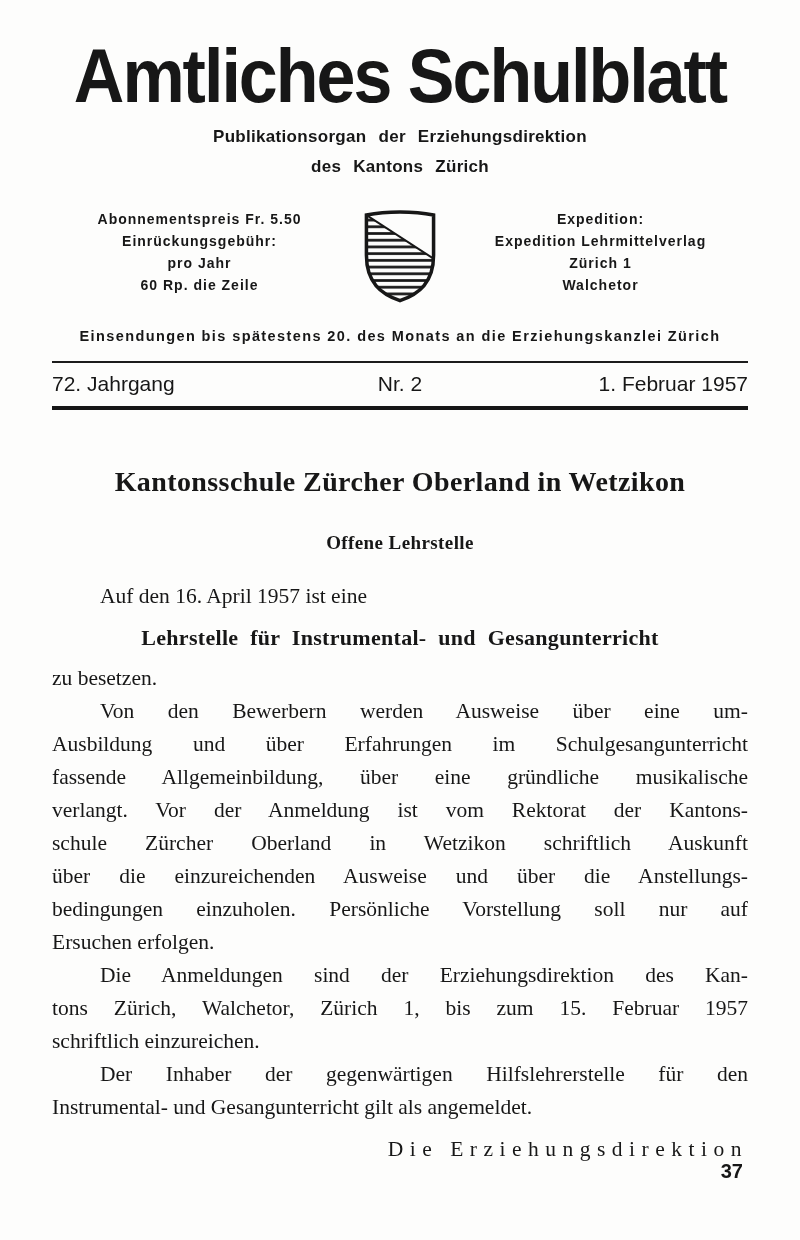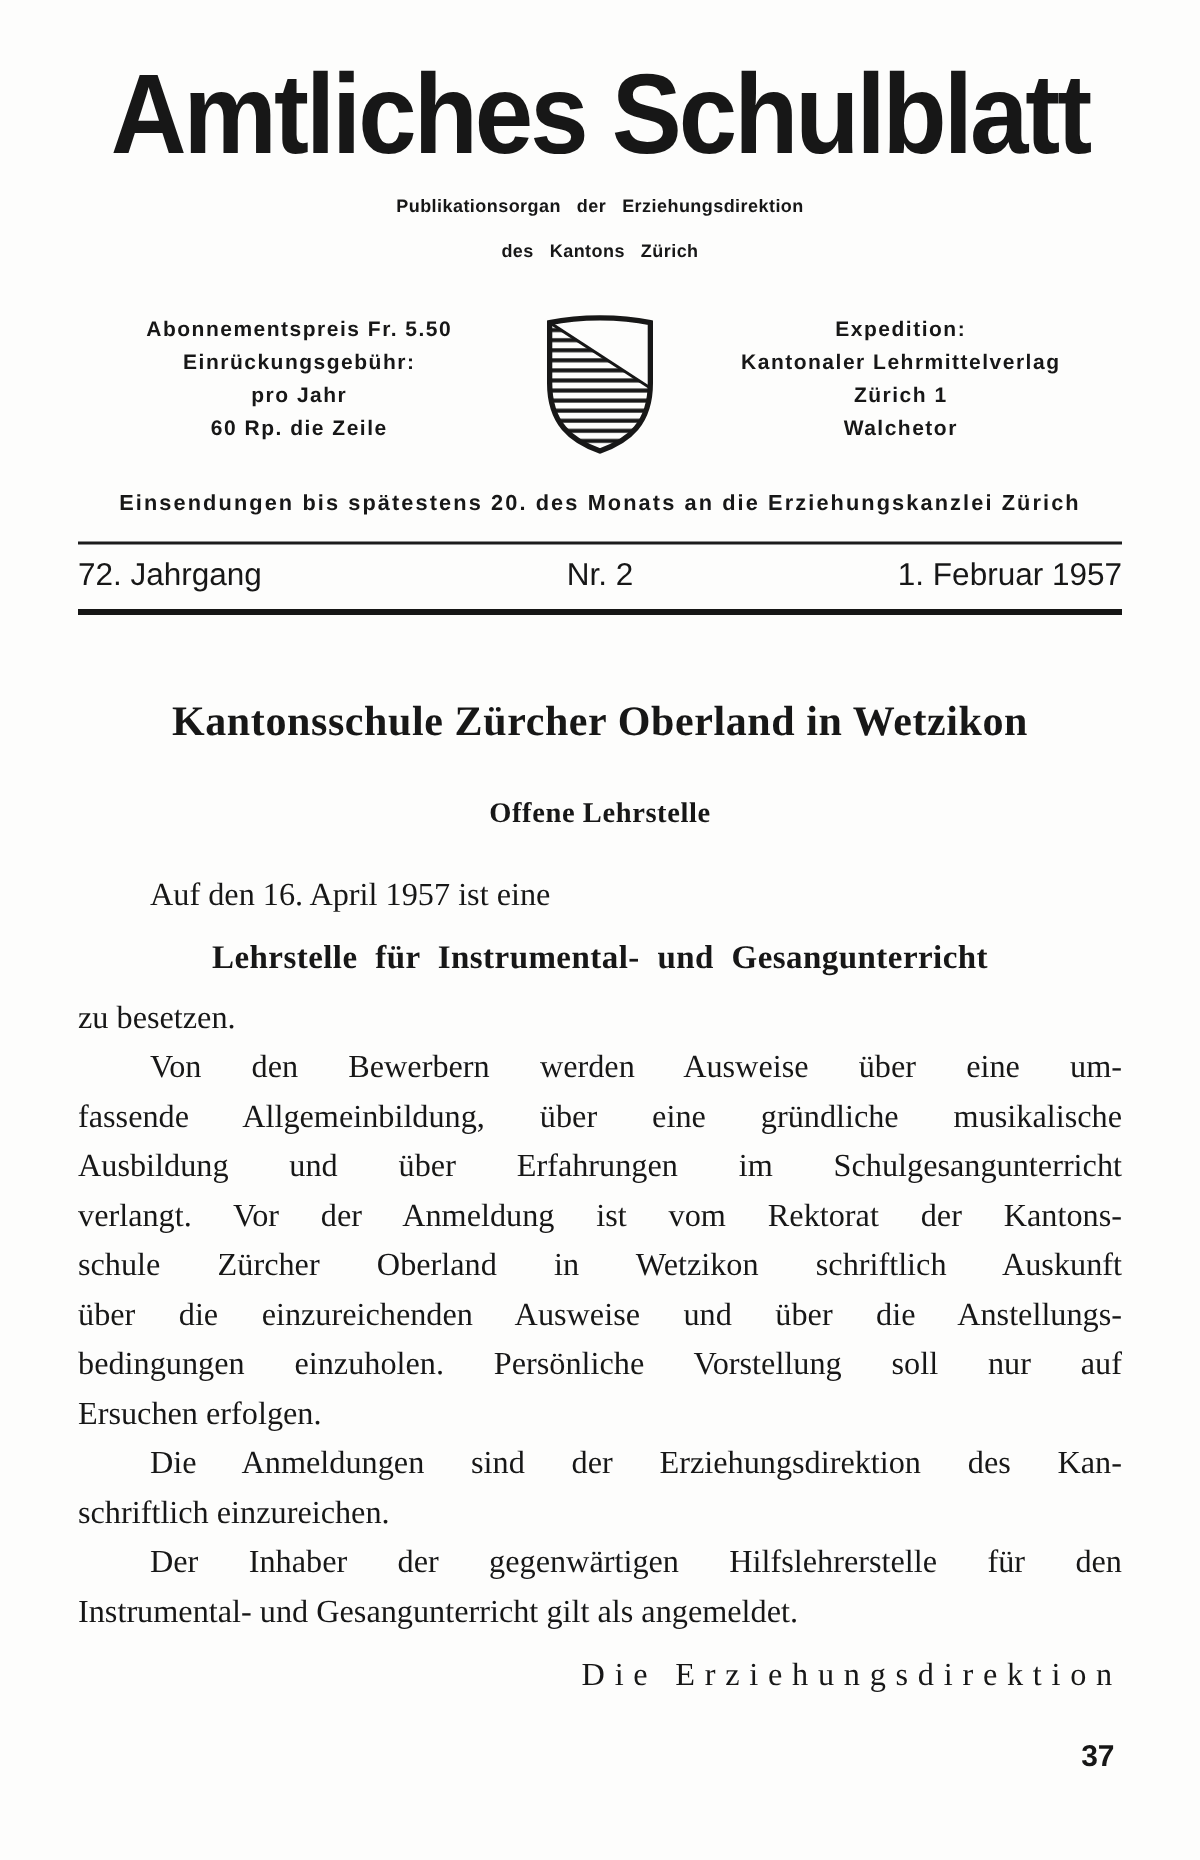--- a/index.html
+++ b/index.html
@@ -22,21 +22,21 @@
     font-size: 70px;
     line-height: 74px;
     letter-spacing: -2px;
     white-space: nowrap;
     transform: scaleY(1.08);
     transform-origin: center top;
   }
   .masthead-subtitle {
     text-align: center;
     font-weight: bold;
-    font-size: 12px;
+    font-size: 17px;
     line-height: 30px;
     word-spacing: 7px;
     letter-spacing: 0.3px;
   }
   .masthead-subtitle.first { margin-top: 12px; }
 
   .info-row {
     display: flex;
     justify-content: space-between;
     align-items: flex-start;
@@ -154,21 +154,21 @@
         </defs>
         <path d="M10,6 C34,1 66,1 90,6 L90,54 C90,86 73,100 50,108 C27,100 10,86 10,54 Z" fill="#fdfdfc"></path>
         <polygon points="10,6 90,58 90,112 10,112" fill="url(#azureHatch)" clip-path="url(#shieldClip)"></polygon>
         <line x1="10" y1="6" x2="90" y2="58" stroke="#171717" stroke-width="2.4" clip-path="url(#shieldClip)"></line>
         <path d="M10,6 C34,1 66,1 90,6 L90,54 C90,86 73,100 50,108 C27,100 10,86 10,54 Z" fill="none" stroke="#171717" stroke-width="4.2"></path>
       </svg>
     </div>
 
     <div class="info-col">
       <div>Expedition:</div>
-      <div>Kantonaler Lehrmittelverlag</div>
+      <div>Expedition Lehrmittelverlag</div>
       <div>Zürich 1</div>
       <div>Walchetor</div>
     </div>
   </div>
 
   <div class="deadline">Einsendungen bis spätestens 20. des Monats an die Erziehungskanzlei Zürich</div>
 
   <hr class="rule thin">
 
   <div class="issue-bar">
@@ -182,29 +182,30 @@
   <div class="article">
     <div class="article-heading">Kantonsschule Zürcher Oberland in Wetzikon</div>
     <div class="article-subheading">Offene Lehrstelle</div>
 
     <div class="body-text">
       <div class="line intro-line">Auf den 16. April 1957 ist eine</div>
       <div class="line position-line">Lehrstelle für Instrumental- und Gesangunterricht</div>
       <div class="line">zu besetzen.</div>
 
       <div class="line j first">Von den Bewerbern werden Ausweise über eine um-</div>
+      <div class="line j">Ausbildung und über Erfahrungen im Schulgesangunterricht</div>
       <div class="line j">fassende Allgemeinbildung, über eine gründliche musikalische</div>
-      <div class="line j">Ausbildung und über Erfahrungen im Schulgesangunterricht</div>
       <div class="line j">verlangt. Vor der Anmeldung ist vom Rektorat der Kantons-</div>
       <div class="line j">schule Zürcher Oberland in Wetzikon schriftlich Auskunft</div>
       <div class="line j">über die einzureichenden Ausweise und über die Anstellungs-</div>
       <div class="line j">bedingungen einzuholen. Persönliche Vorstellung soll nur auf</div>
       <div class="line">Ersuchen erfolgen.</div>
 
       <div class="line j first">Die Anmeldungen sind der Erziehungsdirektion des Kan-</div>
+      <div class="line j">tons Zürich, Walchetor, Zürich 1, bis zum 15. Februar 1957</div>
       <div class="line">schriftlich einzureichen.</div>
 
       <div class="line j first">Der Inhaber der gegenwärtigen Hilfslehrerstelle für den</div>
       <div class="line">Instrumental- und Gesangunterricht gilt als angemeldet.</div>
 
       <div class="line signature">Die Erziehungsdirektion</div>
     </div>
   </div>
 
 </div>

